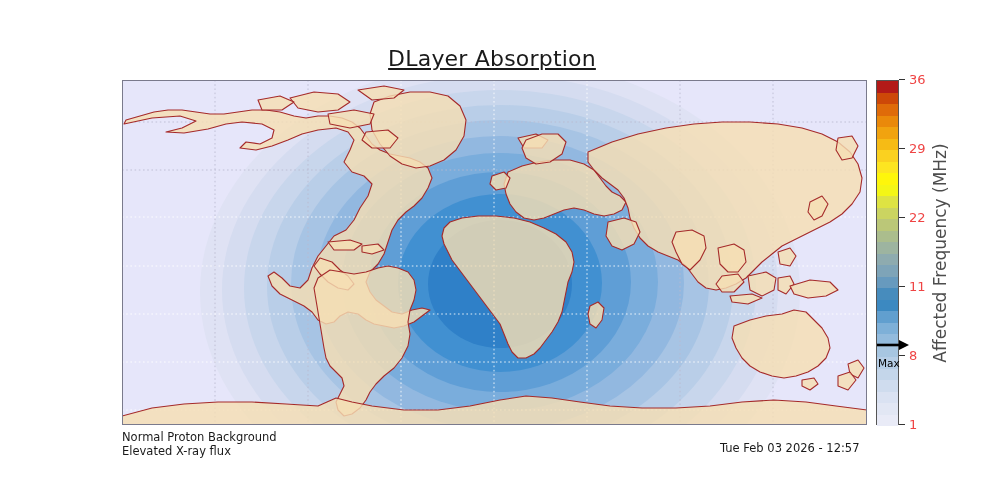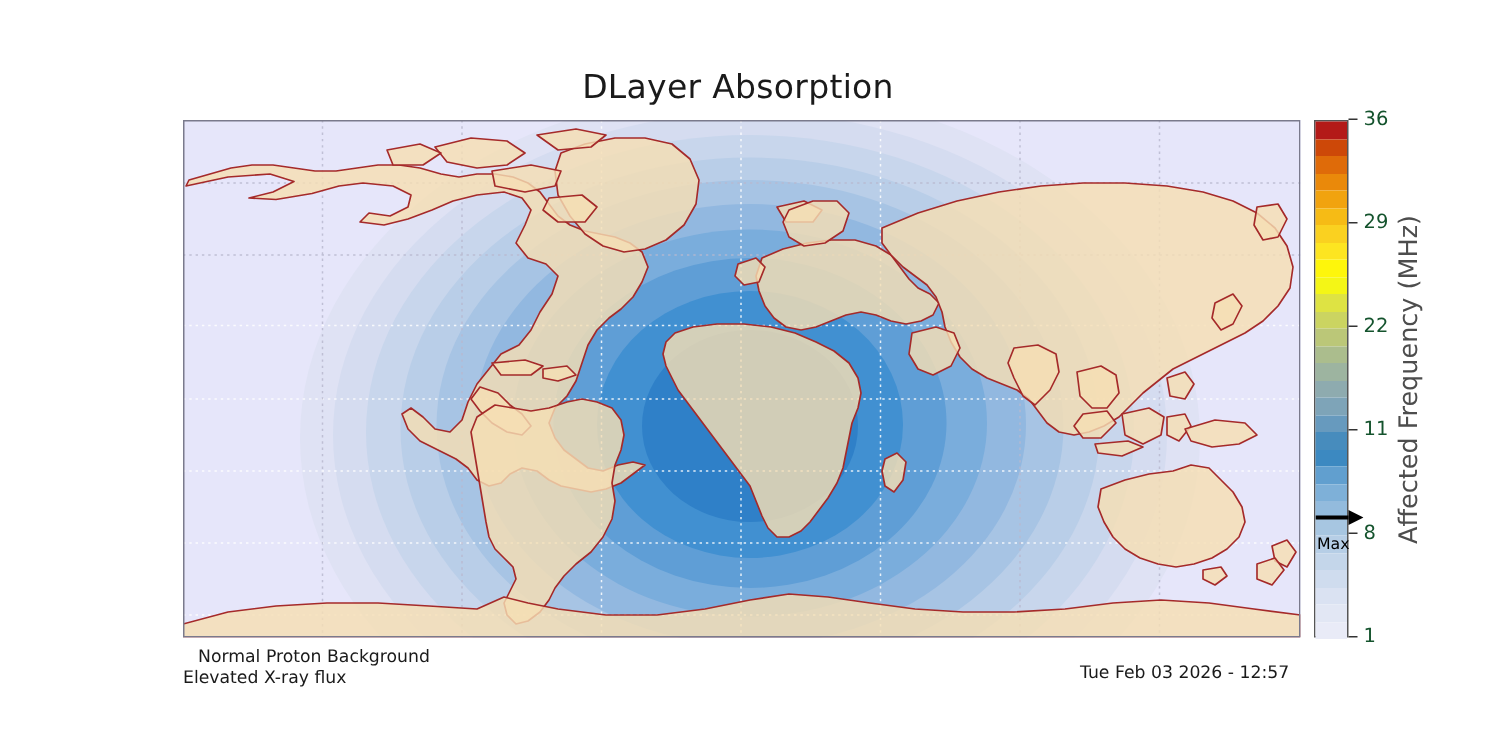--- a/index.html
+++ b/index.html
@@ -10,21 +10,21 @@
   }
 
   .page{position:absolute;inset:0;}
 
   
   .title{
     position:absolute;left:0;top:46px;width:1000px;
     text-align:center;font-size:22px;color:#1a1a1a;letter-spacing:.2px;
   }
   
-  .title span{display:inline-block;transform:translateX(-8px);}
+  .title span{display:inline-block;transform:translateX(-8px);text-decoration:underline;}
 
   
   .map-wrap{
     position:absolute;left:122px;top:80px;width:745px;height:345px;
     background:#e6e6fa;overflow:hidden;border:0;
   }
   .map-frame{position:absolute;inset:0;border:1px solid #7a7a8c;box-sizing:border-box;pointer-events:none;z-index:9;}
 
   .layer{position:absolute;inset:0;}
   svg.layer{display:block;}
@@ -40,42 +40,42 @@
   }
   .cbar .band{width:100%;}
   .cbar-ticks{position:absolute;left:899px;top:80px;width:60px;height:345px;}
   .cbar-ticks .tk{position:absolute;left:0;height:0;}
   .cbar-ticks .tk i{
     position:absolute;left:0;top:-1px;width:6px;height:0;
     border-top:1.3px solid #333;display:block;
   }
   .cbar-ticks .tk b{
     position:absolute;left:10px;top:-9px;font-weight:normal;
-    font-size:13px;color:#14532d;line-height:17px;white-space:nowrap;
+    font-size:13px;color:#ef4444;line-height:17px;white-space:nowrap;
   }
   .cbar-label{
     position:absolute;left:928px;top:80px;height:345px;width:24px;
     display:flex;align-items:center;justify-content:center;
   }
   .cbar-label span{
     transform:rotate(-90deg);white-space:nowrap;
     font-size:17px;color:#4d4d4d;
   }
   .maxmark{position:absolute;left:876px;width:34px;height:26px;}
   .maxmark .mx-txt{
     position:absolute;left:2px;top:-2px;font-size:10.5px;color:#000;line-height:11px;margin-top:31px;
   }
   .maxmark svg{position:absolute;left:1px;top:10px;}
 
   
   .note{
     position:absolute;left:122px;font-size:11.5px;color:#1a1a1a;line-height:14px;
     white-space:nowrap;
   }
-  .note.l1{top:430px;margin-left:10px;}
+  .note.l1{top:430px;}
   .note.l2{top:444px;}
   .stamp{
     position:absolute;left:720px;top:431px;font-size:11.5px;color:#1a1a1a;white-space:nowrap;margin-top:10px;
   }
   .credit{
     position:absolute;left:10px;top:476px;font-size:12.5px;color:#111;
     font-style:italic;font-weight:bold;white-space:nowrap;
   }
 </style>
 </head>

